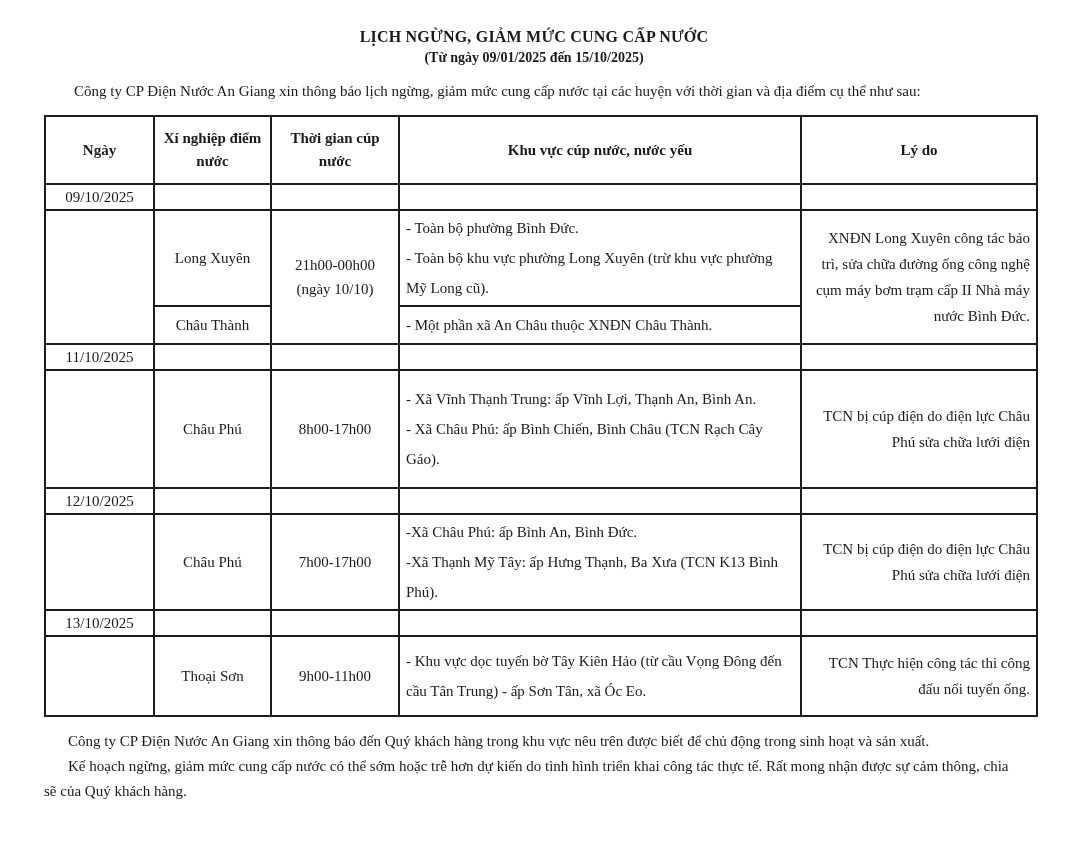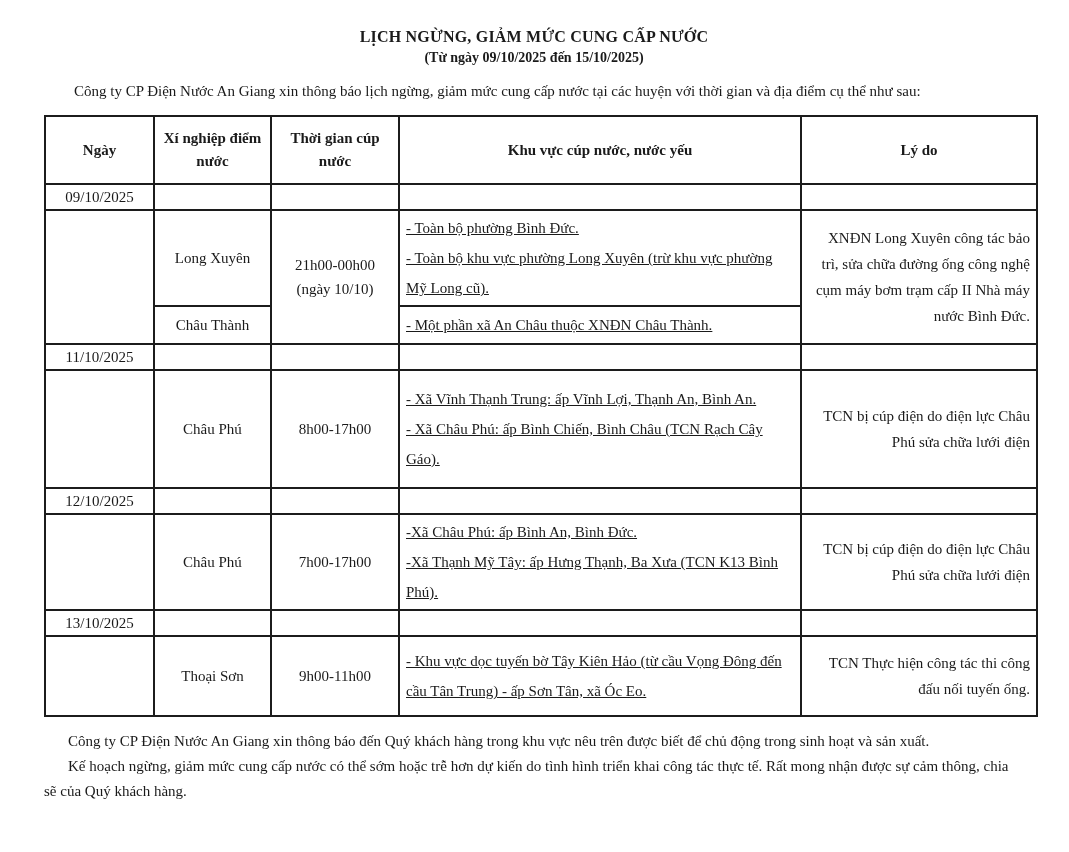--- a/index.html
+++ b/index.html
@@ -53,37 +53,37 @@
     font-weight: bold;
     text-align: center;
     line-height: 23px;
     padding: 4px 4px;
   }
   tr.hdr-row    { height: 68px; }
   tr.date-row   { height: 24px; }
   td.cell-date  { text-align: center; line-height: 20px; padding: 1px 2px; }
   td.cell-enterprise { text-align: center; }
   td.cell-time  { text-align: center; line-height: 24px; }
-  td.cell-area  { text-align: left; line-height: 30px; padding: 2px 8px; text-decoration: underline; }
+  td.cell-area  { text-align: left; line-height: 30px; padding: 2px 8px; }
   td.cell-reason{ text-align: right; line-height: 26px; padding: 2px 10px; }
   .closing {
     margin: 12px 0 0 0;
     font-size: 15px;
     line-height: 25px;
     text-indent: 24px;
   }
   .closing.tight { margin-top: 0; }
 </style>
 </head>
 <body>
 
 <div class="page">
 
   <h1 class="doc-title">LỊCH NGỪNG, GIẢM MỨC CUNG CẤP NƯỚC</h1>
-  <h2 class="doc-subtitle">(Từ ngày 09/10/2025 đến 15/10/2025)</h2>
+  <h2 class="doc-subtitle">(Từ ngày 09/01/2025 đến 15/10/2025)</h2>
 
   <p class="intro">Công ty CP Điện Nước An Giang xin thông báo lịch ngừng, giảm mức cung cấp nước tại các huyện với thời gian và địa điểm cụ thể như sau:</p>
 
   <table class="schedule">
     <colgroup>
       <col style="width:109px">
       <col style="width:117px">
       <col style="width:128px">
       <col style="width:402px">
       <col style="width:236px">

